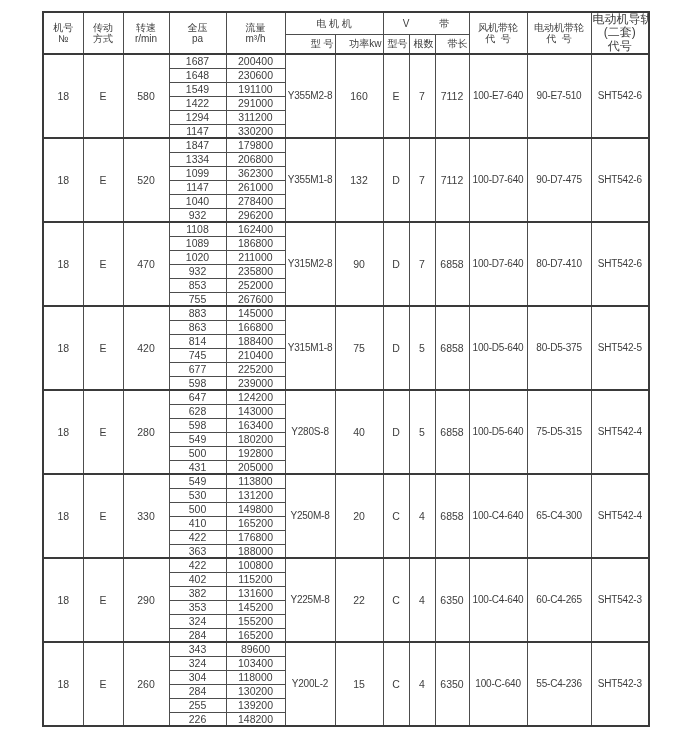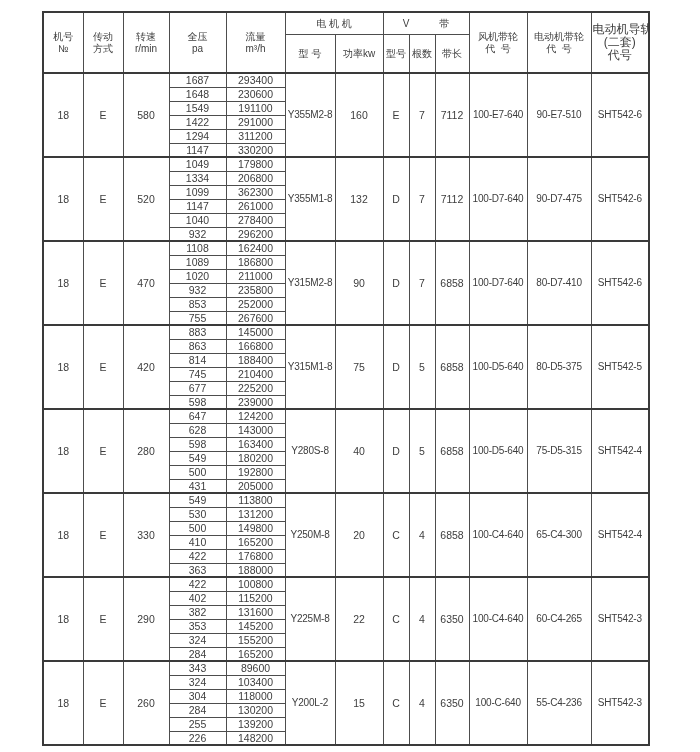--- a/index.html
+++ b/index.html
@@ -34,21 +34,21 @@
     padding:0 1px;
     overflow:hidden;
   }
   thead th{
     font-weight:normal;
     font-size:10px;
     line-height:1.15;
     border-bottom:2px solid var(--line-heavy);
   }
   thead tr.h1 th{height:22px;}
-  thead tr.h2 th{height:39px;}
+  thead tr.h2 th{height:20px;text-align:right;}
   th .hline{display:block;white-space:pre;}
   th.rail{font-size:12px;line-height:1.1;}
   .spread{display:flex;justify-content:center;gap:30px;}
   tbody td{
     font-size:10.5px;
     height:14px;
     line-height:1;
     white-space:nowrap;
   }
   tbody tr.group-first td{
@@ -126,21 +126,21 @@
         <th>根数</th>
         <th>带长</th>
       </tr>
     </thead>
     <tbody id="table-body">
         <tr class="group-first">
           <td rowspan="6">18</td>
           <td rowspan="6">E</td>
           <td rowspan="6">580</td>
           <td>1687</td>
-          <td>293400</td>
+          <td>200400</td>
           <td rowspan="6" class="small">Y355M2-8</td>
           <td rowspan="6">160</td>
           <td rowspan="6">E</td>
           <td rowspan="6">7</td>
           <td rowspan="6">7112</td>
           <td rowspan="6" class="small">100-E7-640</td>
           <td rowspan="6" class="small">90-E7-510</td>
           <td rowspan="6" class="small">SHT542-6</td>
         </tr>
         <tr>
@@ -160,21 +160,21 @@
           <td>311200</td>
         </tr>
         <tr>
           <td>1147</td>
           <td>330200</td>
         </tr>
         <tr class="group-first">
           <td rowspan="6">18</td>
           <td rowspan="6">E</td>
           <td rowspan="6">520</td>
-          <td>1049</td>
+          <td>1847</td>
           <td>179800</td>
           <td rowspan="6" class="small">Y355M1-8</td>
           <td rowspan="6">132</td>
           <td rowspan="6">D</td>
           <td rowspan="6">7</td>
           <td rowspan="6">7112</td>
           <td rowspan="6" class="small">100-D7-640</td>
           <td rowspan="6" class="small">90-D7-475</td>
           <td rowspan="6" class="small">SHT542-6</td>
         </tr>

